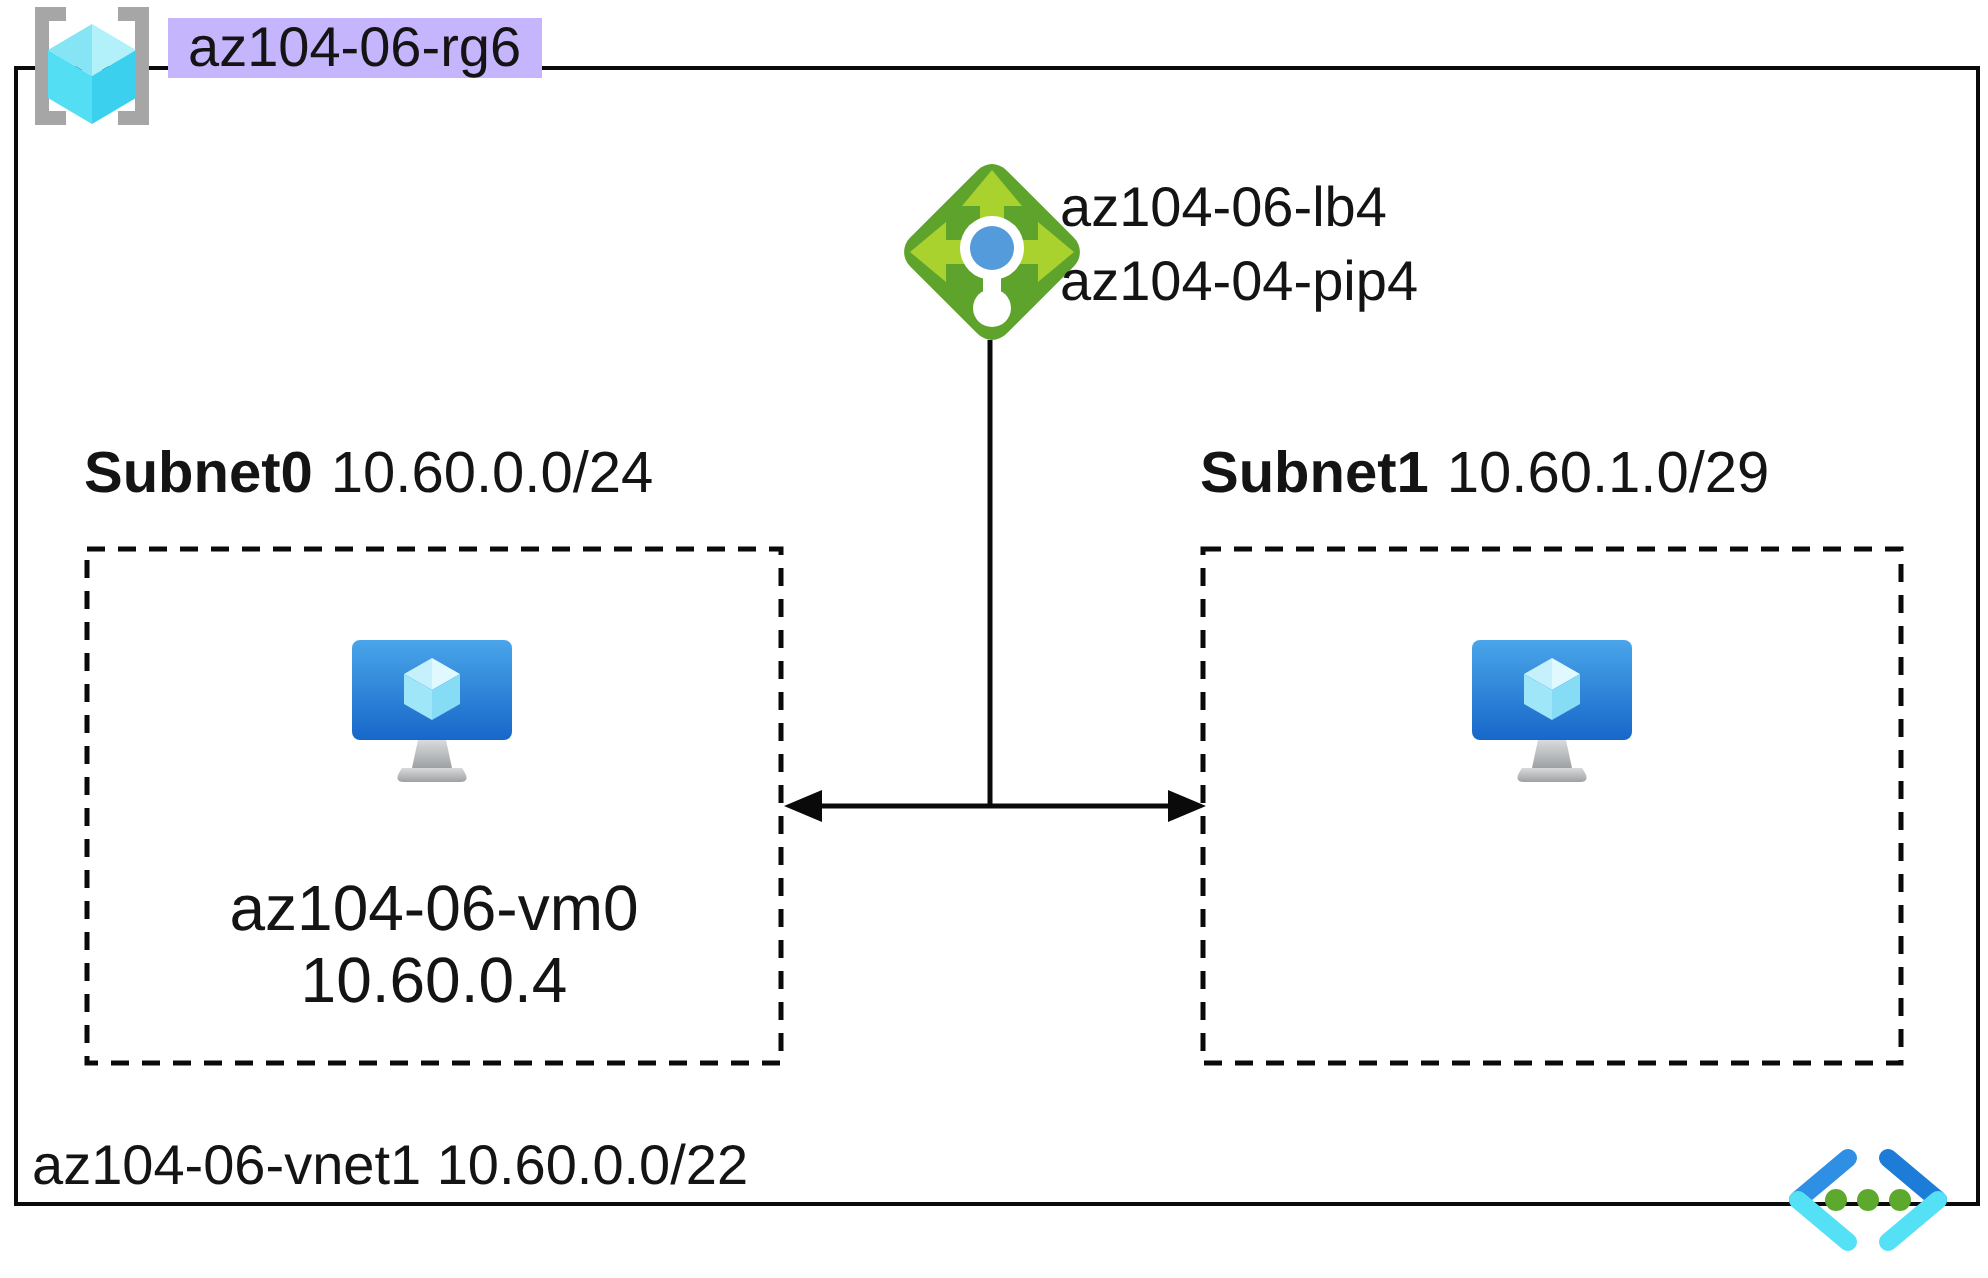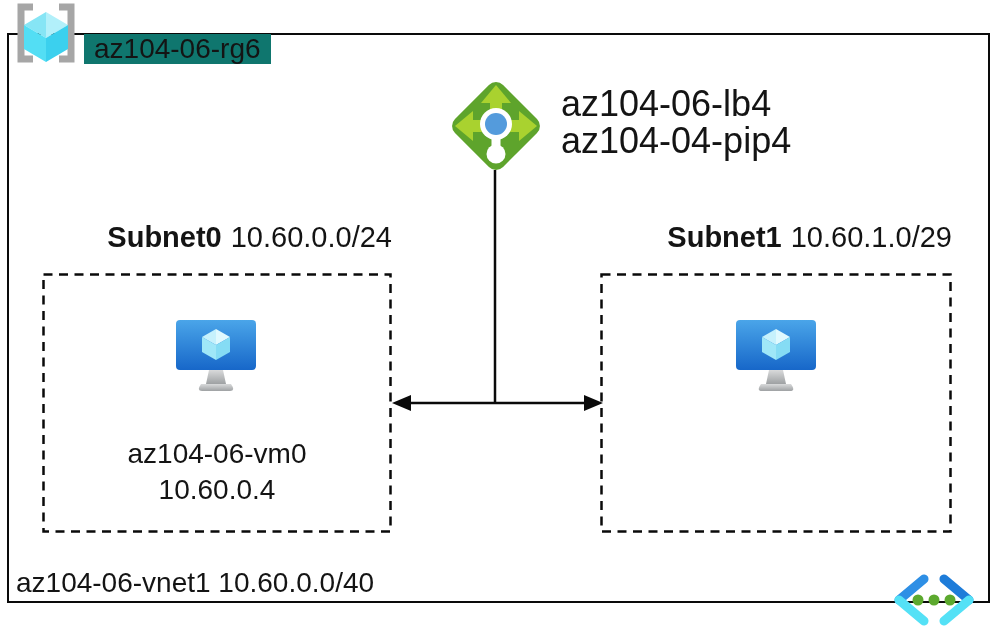--- a/index.html
+++ b/index.html
@@ -7,35 +7,35 @@
     position:relative;width:994px;height:639px;background:#fff;overflow:hidden;
     font-family:"Liberation Sans",sans-serif;color:#141414;
   }
   .abs{position:absolute;}
   .lbl{position:absolute;font-size:28px;line-height:30px;color:#141414;white-space:nowrap;}
   #main-rect{
     left:7px;top:33px;width:979px;height:566px;
     border:2.5px solid #0a0a0a;background:transparent;
   }
   #rg-icon{left:10px;top:2px;}
-  #rg-label{left:84px;top:34px;height:30px;background:#0f766e;padding:0 10px;}
+  #rg-label{left:84px;top:9px;height:30px;background:#c4b5fd;padding:0 10px;}
   #lb-icon{left:446px;top:76px;}
-  #lb-labels{left:561px;top:85px;font-size:36px;line-height:37px;white-space:nowrap;}
+  #lb-labels{left:530px;top:85px;font-size:28px;line-height:37px;white-space:nowrap;}
   #connector{left:390px;top:170px;}
   .subnet-box{background:transparent;}
   #subnet0-box{left:42px;top:273px;}
   #subnet1-box{left:600px;top:273px;}
-  .subnet-label{position:absolute;top:222px;height:30px;font-size:29px;line-height:30px;text-align:right;white-space:nowrap;}
+  .subnet-label{position:absolute;top:222px;height:30px;font-size:29px;line-height:30px;text-align:left;white-space:nowrap;}
   #subnet0-label{left:42px;width:350px;}
   #subnet1-label{left:600px;width:352px;}
   .subnet-label .sname{font-weight:700;}
   .subnet-label .scidr{margin-left:9px;}
   #vm0-icon{left:176px;top:320px;}
   #vm1-icon{left:736px;top:320px;}
-  .vm-label{position:absolute;top:436px;font-size:28px;line-height:36px;text-align:center;white-space:nowrap;}
+  .vm-label{position:absolute;top:436px;font-size:32px;line-height:36px;text-align:center;white-space:nowrap;}
   #vm0-label{left:42px;width:350px;}
   #vm1-label{left:600px;width:352px;}
   #vnet-label{left:16px;top:568px;height:30px;}
   #vnet-icon{left:894px;top:571px;}
 </style>
 </head>
 <body>
 
 <div id="canvas">
 
@@ -135,21 +135,21 @@
     <polygon points="40,9 54,17 40,25" fill="#e0f9fe"></polygon>
     <polygon points="26,17 40,25 40,40 26,32" fill="#9fe7f8"></polygon>
     <polygon points="54,17 40,25 40,40 54,32" fill="#85dcf4"></polygon>
     <polygon points="33,50 47,50 50,64 30,64" fill="url(#stand1)"></polygon>
     <path d="M25,64 L55,64 Q60,71 54,71 L26,71 Q20,71 25,64 Z" fill="url(#stand1)"></path>
   </svg>
 
   <div id="vm1-label" class="vm-label">
   </div>
 
-  <div id="vnet-label" class="lbl">az104-06-vnet1 10.60.0.0/40</div>
+  <div id="vnet-label" class="lbl">az104-06-vnet1 10.60.0.0/22</div>
 
   <svg id="vnet-icon" class="abs" width="80" height="58" viewBox="0 0 80 58">
     <line x1="30" y1="8" x2="5" y2="29" stroke="#2e8fe5" stroke-width="9" stroke-linecap="round"></line>
     <line x1="5" y1="29" x2="30" y2="50" stroke="#54e1f6" stroke-width="9" stroke-linecap="round"></line>
     <line x1="50" y1="8" x2="75" y2="29" stroke="#1e7cd9" stroke-width="9" stroke-linecap="round"></line>
     <line x1="75" y1="29" x2="50" y2="50" stroke="#54e1f6" stroke-width="9" stroke-linecap="round"></line>
     <circle cx="24" cy="29" r="5.5" fill="#5ca92e"></circle>
     <circle cx="40" cy="29" r="5.5" fill="#5ca92e"></circle>
     <circle cx="56" cy="29" r="5.5" fill="#5ca92e"></circle>
   </svg>

